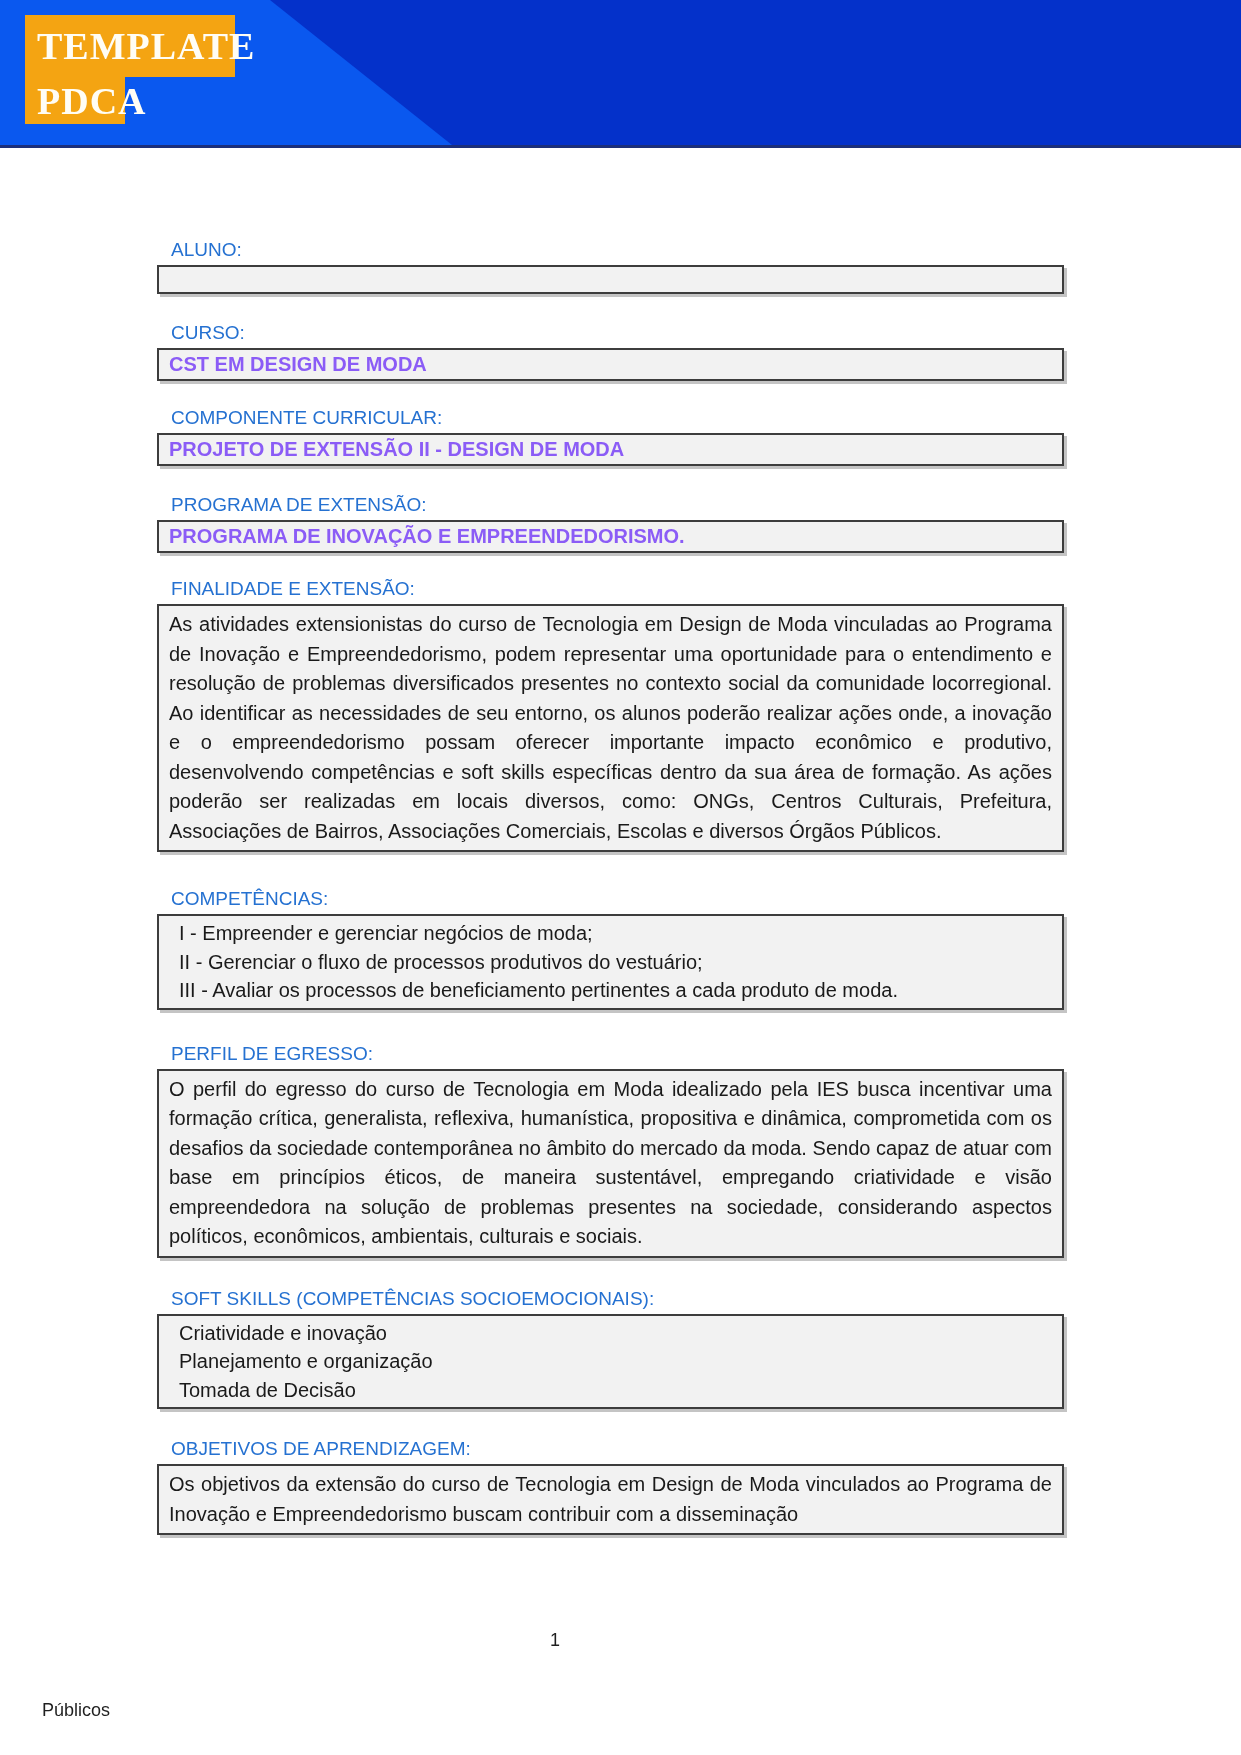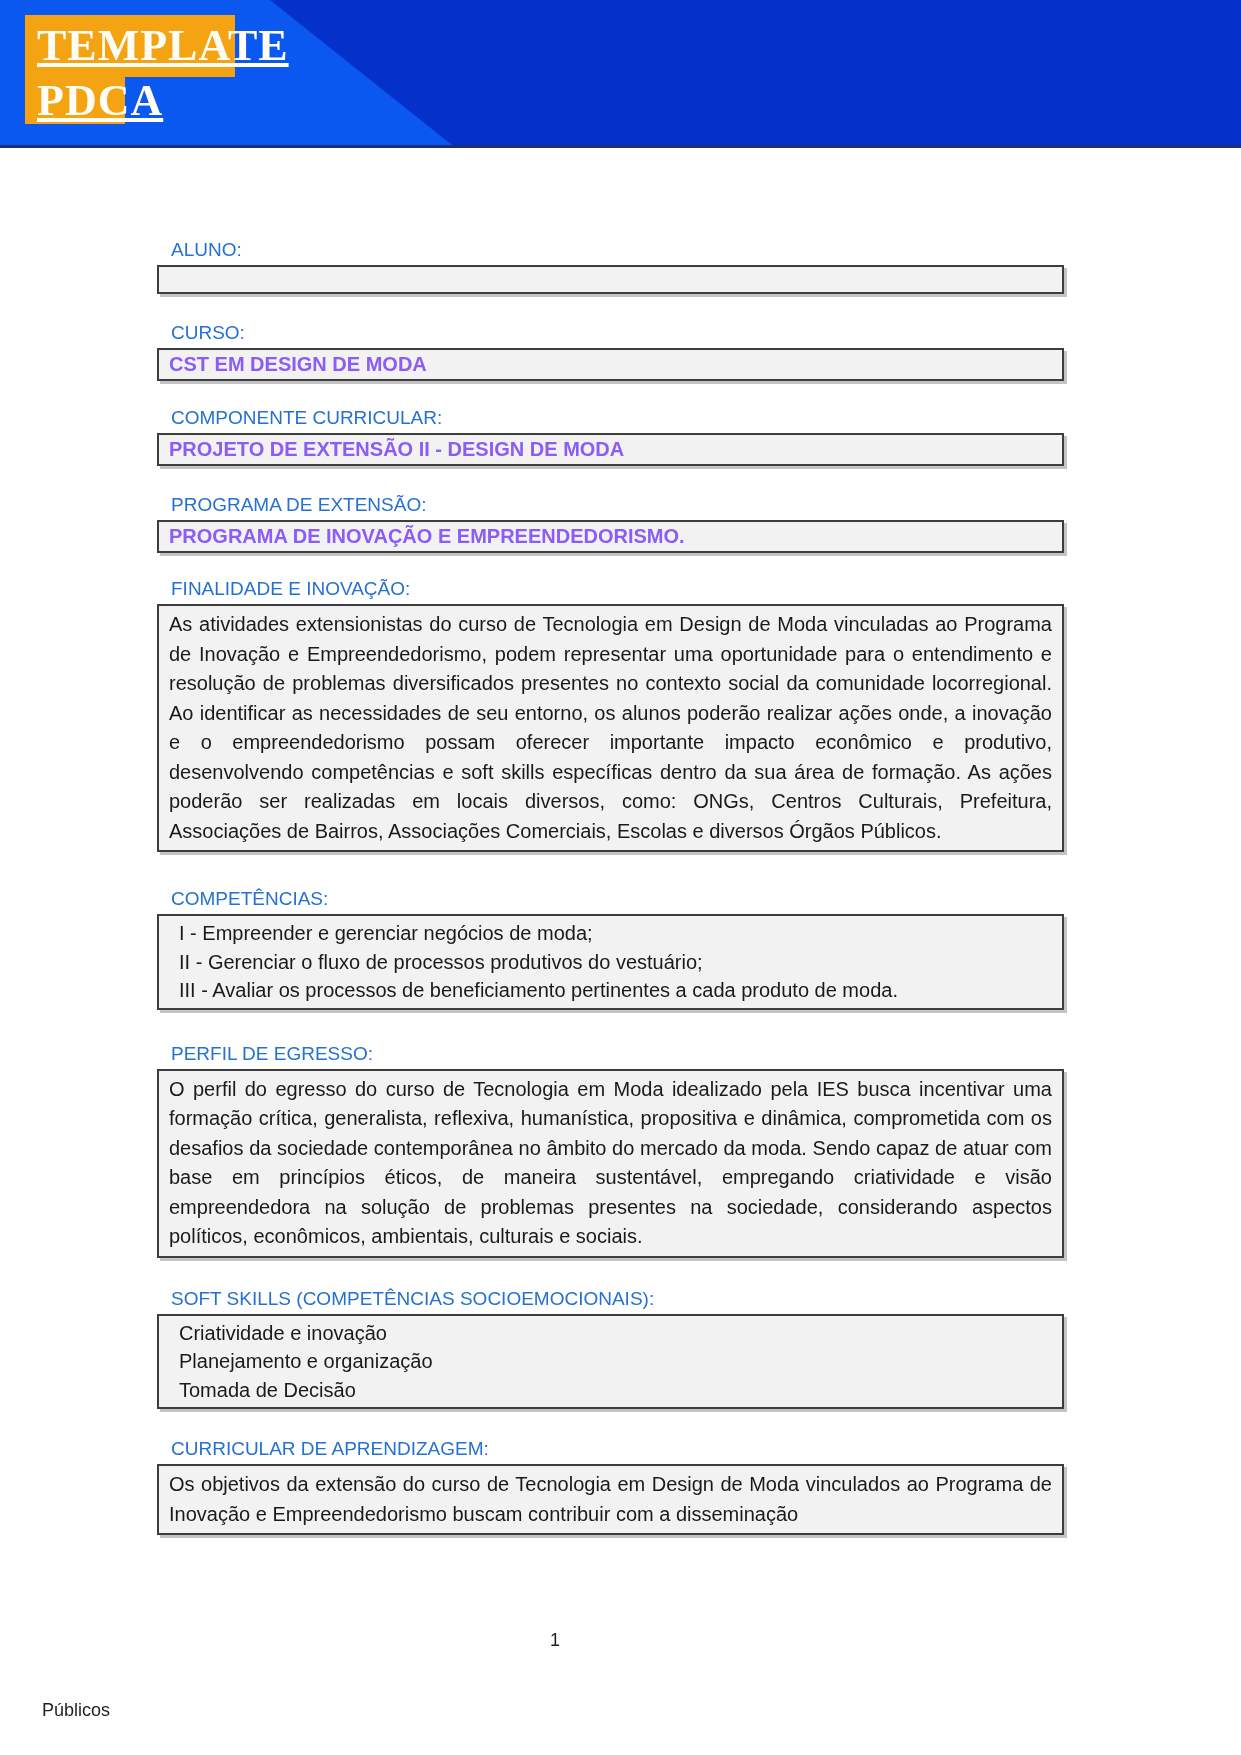--- a/index.html
+++ b/index.html
@@ -15,21 +15,21 @@
   .banner-diagonal { position:absolute; top:0; left:0; width:1241px; height:145px;
             background:#0431ca;
             clip-path:polygon(270px 0, 1241px 0, 1241px 145px, 452px 145px); }
   .logo-top { position:absolute; left:25px; top:15px; width:210px; height:62px;
             background:#f4a412; display:flex; align-items:center; padding-left:12px;
             box-sizing:border-box; }
   .logo-bottom { position:absolute; left:25px; top:77px; width:100px; height:47px;
             background:#f4a412; display:flex; align-items:center; padding-left:12px;
             box-sizing:border-box; }
   .logo-text { font-family:"Liberation Serif", serif; font-weight:700;
-            font-size:44px; line-height:1; color:#fffdf5; letter-spacing:1px;text-decoration:underline; }
+            font-size:38px; line-height:1; color:#fffdf5; letter-spacing:1px; }
 
   
   .content { position:absolute; left:157px; top:0; width:907px; padding-top:240px; }
   .section { margin:0; }
   .lbl { color:#2571d1; font-size:19px; line-height:19px; font-weight:400;
          margin:0 0 6px 14px; }
   .box { box-sizing:border-box; width:907px; background:#f2f2f2;
          border:2px solid #3d3d3d; box-shadow:3px 3px 0 #c4c4c4; }
   .box-empty  { height:29px; }
   .box-line   { padding:3px 10px; font-size:20px; font-weight:700;
@@ -85,21 +85,21 @@
       <div class="lbl">COMPONENTE CURRICULAR:</div>
       <div class="box box-line">PROJETO DE EXTENSÃO II - DESIGN DE MODA</div>
     </div>
 
     <div class="section mt-programa">
       <div class="lbl">PROGRAMA DE EXTENSÃO:</div>
       <div class="box box-line">PROGRAMA DE INOVAÇÃO E EMPREENDEDORISMO.</div>
     </div>
 
     <div class="section mt-finalidade">
-      <div class="lbl">FINALIDADE E INOVAÇÃO:</div>
+      <div class="lbl">FINALIDADE E EXTENSÃO:</div>
       <div class="box box-para">As atividades extensionistas do curso de Tecnologia em Design de Moda vinculadas ao Programa de Inovação e Empreendedorismo, podem representar uma oportunidade para o entendimento e resolução de problemas diversificados presentes no contexto social da comunidade locorregional. Ao identificar as necessidades de seu entorno, os alunos poderão realizar ações onde, a inovação e o empreendedorismo possam oferecer importante impacto econômico e produtivo, desenvolvendo competências e soft skills específicas dentro da sua área de formação. As ações poderão ser realizadas em locais diversos, como: ONGs, Centros Culturais, Prefeitura, Associações de Bairros, Associações Comerciais, Escolas e diversos Órgãos Públicos.</div>
     </div>
 
     <div class="section mt-competencias">
       <div class="lbl">COMPETÊNCIAS:</div>
       <div class="box box-list">
         <div>I - Empreender e gerenciar negócios de moda;</div>
         <div>II - Gerenciar o fluxo de processos produtivos do vestuário;</div>
         <div>III - Avaliar os processos de beneficiamento pertinentes a cada produto de moda.</div>
       </div>
@@ -113,21 +113,21 @@
     <div class="section mt-soft">
       <div class="lbl">SOFT SKILLS (COMPETÊNCIAS SOCIOEMOCIONAIS):</div>
       <div class="box box-list">
         <div>Criatividade e inovação</div>
         <div>Planejamento e organização</div>
         <div>Tomada de Decisão</div>
       </div>
     </div>
 
     <div class="section mt-objetivos">
-      <div class="lbl">CURRICULAR DE APRENDIZAGEM:</div>
+      <div class="lbl">OBJETIVOS DE APRENDIZAGEM:</div>
       <div class="box box-para">Os objetivos da extensão do curso de Tecnologia em Design de Moda vinculados ao Programa de Inovação e Empreendedorismo buscam contribuir com a disseminação</div>
     </div>
 
   </div>
 
   <div class="page-number">1</div>
   <div class="classification">Públicos</div>
 
 </div>
 

